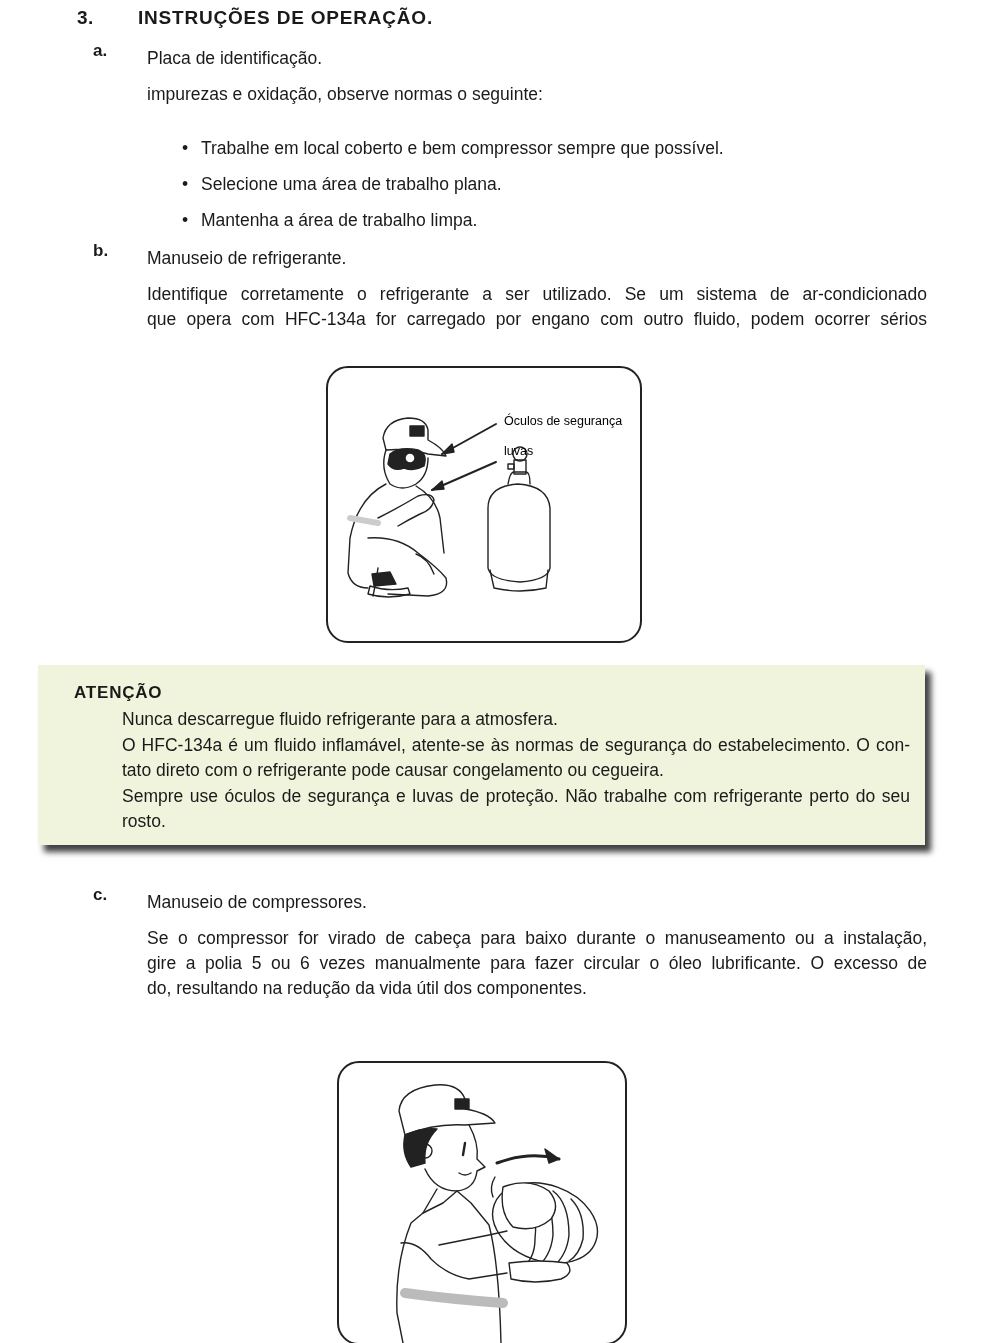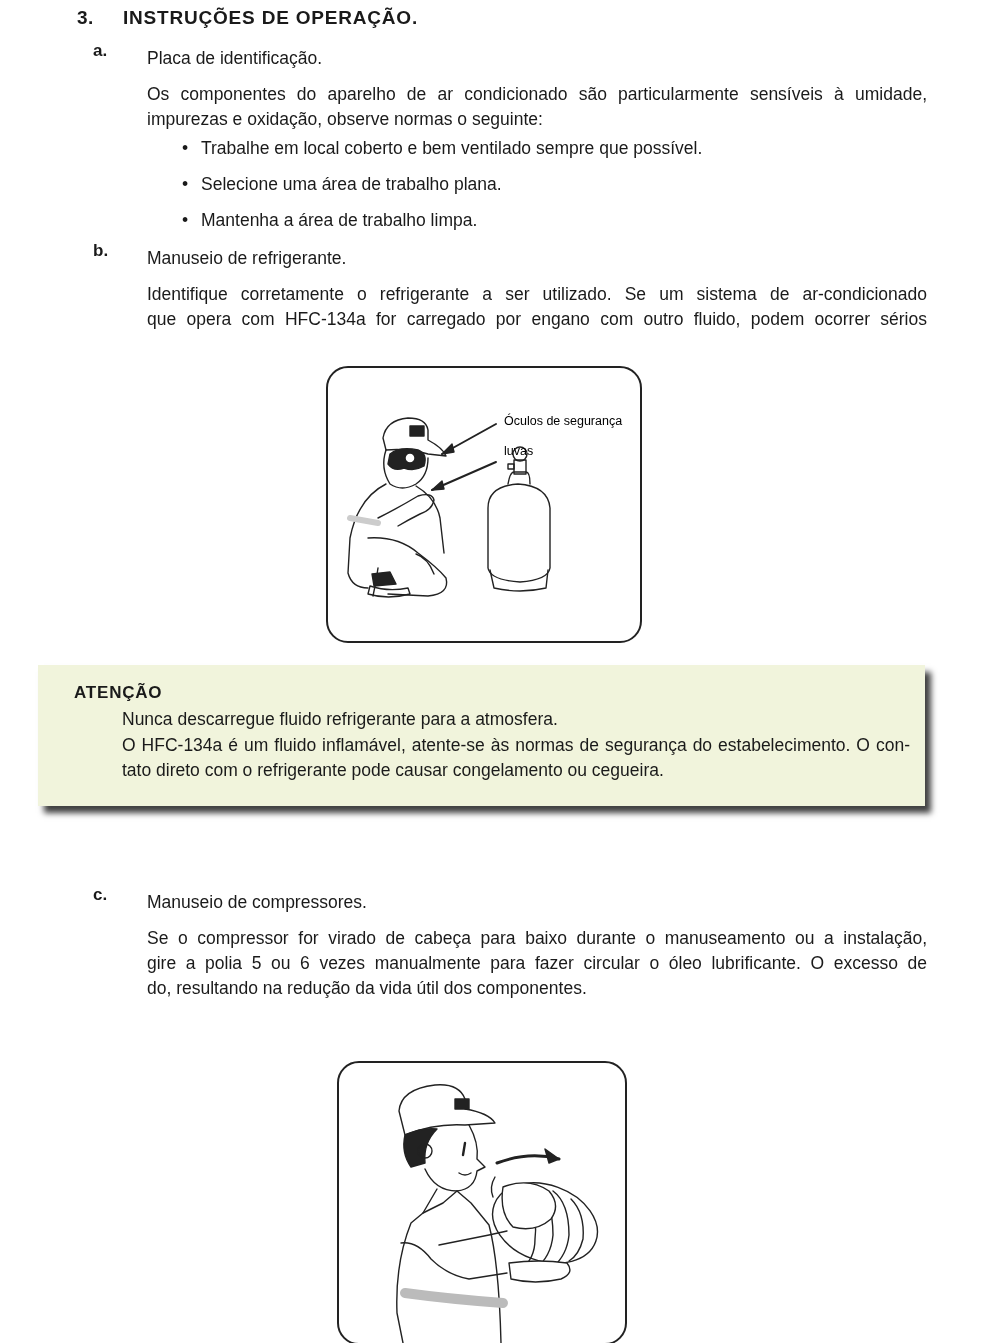--- a/index.html
+++ b/index.html
@@ -1,55 +1,54 @@
 <!DOCTYPE html>
 <html><head>
 <meta charset="utf-8">
 <style>
   html, body { margin: 0; padding: 0; background: #ffffff; }
   body { width: 993px; height: 1343px; position: relative; overflow: hidden;
          font-family: "Liberation Sans", sans-serif; color: #1a1a1a; }
   .abs { position: absolute; }
   .h-num { left: 77px; top: 7px; font-size: 19px; font-weight: bold; letter-spacing: 0.5px; }
-  .h-title { left: 123px; top: 7px; font-size: 19px; font-weight: bold; letter-spacing: 0.8px; }
+  .h-title { left: 138px; top: 7px; font-size: 19px; font-weight: bold; letter-spacing: 0.8px; }
   .sub-letter { left: 93px; font-size: 17px; font-weight: bold; }
   .sub-title { left: 147px; font-size: 17.5px; margin-top: 7px; }
   .para { left: 147px; width: 780px; font-size: 17.5px; line-height: 25px; text-align: justify; }
   .para .ln { display: block; text-align: justify; text-align-last: justify; white-space: nowrap; }
   .para .ln.last { text-align-last: left; }
   .bullet { left: 182px; font-size: 17.5px; }
   .bullet .dot { display: inline-block; width: 19px; }
   .figure { border: 2px solid #222; border-radius: 22px; background: #fff; }
   .fig1 { left: 326px; top: 366px; width: 312px; height: 273px; }
   .fig2 { left: 337px; top: 1061px; width: 286px; height: 280px; }
   .fig-label { font-size: 12.5px; color: #333; }
-  .attn { left: 38px; top: 665px; width: 887px; height: 141px; background: #f1f4dc;
+  .attn { left: 38px; top: 665px; width: 887px; height: 180px; background: #f1f4dc;
           box-shadow: 6px 7px 6px rgba(0,0,0,0.75); }
   .attn-title { left: 36px; top: 18px; font-size: 17px; font-weight: bold; letter-spacing: 0.8px; }
   .attn-body { left: 36px; top: 42px; width: 836px; font-size: 17.5px; line-height: 25.5px; }
   .attn-body .ln { display: block; white-space: nowrap; margin-left: 48px; }
   .attn-body .ln.j { text-align: justify; text-align-last: justify; }
   svg { display: block; }
 </style>
 </head>
 <body>
 
 <div class="abs h-num">3.</div>
 <div class="abs h-title">INSTRUÇÕES DE OPERAÇÃO.</div>
 
 <div class="abs sub-letter" style="top:41px">a.</div>
 <div class="abs sub-title" style="top:41px">Placa de identificação.</div>
 
 <div class="abs para" style="top:82px">
-  <span class="ln">Os componentes do aparelho de ar condicionado são particularmente sensíveis à umidade,</span>
   <span class="ln last">impurezas e oxidação, observe normas o seguinte:</span>
 </div>
 
 <div class="abs bullet" style="top:138px">
-  <span class="dot">•</span><span>Trabalhe em local coberto e bem ventilado sempre que possível.</span>
+  <span class="dot">•</span><span>Trabalhe em local coberto e bem compressor sempre que possível.</span>
 </div>
 <div class="abs bullet" style="top:174px">
   <span class="dot">•</span><span>Selecione uma área de trabalho plana.</span>
 </div>
 <div class="abs bullet" style="top:210px">
   <span class="dot">•</span><span>Mantenha a área de trabalho limpa.</span>
 </div>
 
 <div class="abs sub-letter" style="top:241px">b.</div>
 <div class="abs sub-title" style="top:241px">Manuseio de refrigerante.</div>
@@ -102,20 +101,22 @@
     <text x="176" y="87" class="fig-label">luvas</text>
   </svg>
 </div>
 
 <div class="abs attn">
   <div class="abs attn-title">ATENÇÃO</div>
   <div class="abs attn-body">
     <span class="ln">Nunca descarregue fluido refrigerante para a atmosfera.</span>
     <span class="ln j">O HFC-134a é um fluido inflamável, atente-se às normas de segurança do estabelecimento. O con-</span>
     <span class="ln">tato direto com o refrigerante pode causar congelamento ou cegueira.</span>
+    <span class="ln j">Sempre use óculos de segurança e luvas de proteção. Não trabalhe com refrigerante perto do seu</span>
+    <span class="ln">rosto.</span>
   </div>
 </div>
 
 <div class="abs sub-letter" style="top:885px">c.</div>
 <div class="abs sub-title" style="top:885px">Manuseio de compressores.</div>
 
 <div class="abs para" style="top:926px">
   <span class="ln">Se o compressor for virado de cabeça para baixo durante o manuseamento ou a instalação,</span>
   <span class="ln">gire a polia 5 ou 6 vezes manualmente para fazer circular o óleo lubrificante. O excesso de</span>
   <span class="ln last">do, resultando na redução da vida útil dos componentes.</span>

